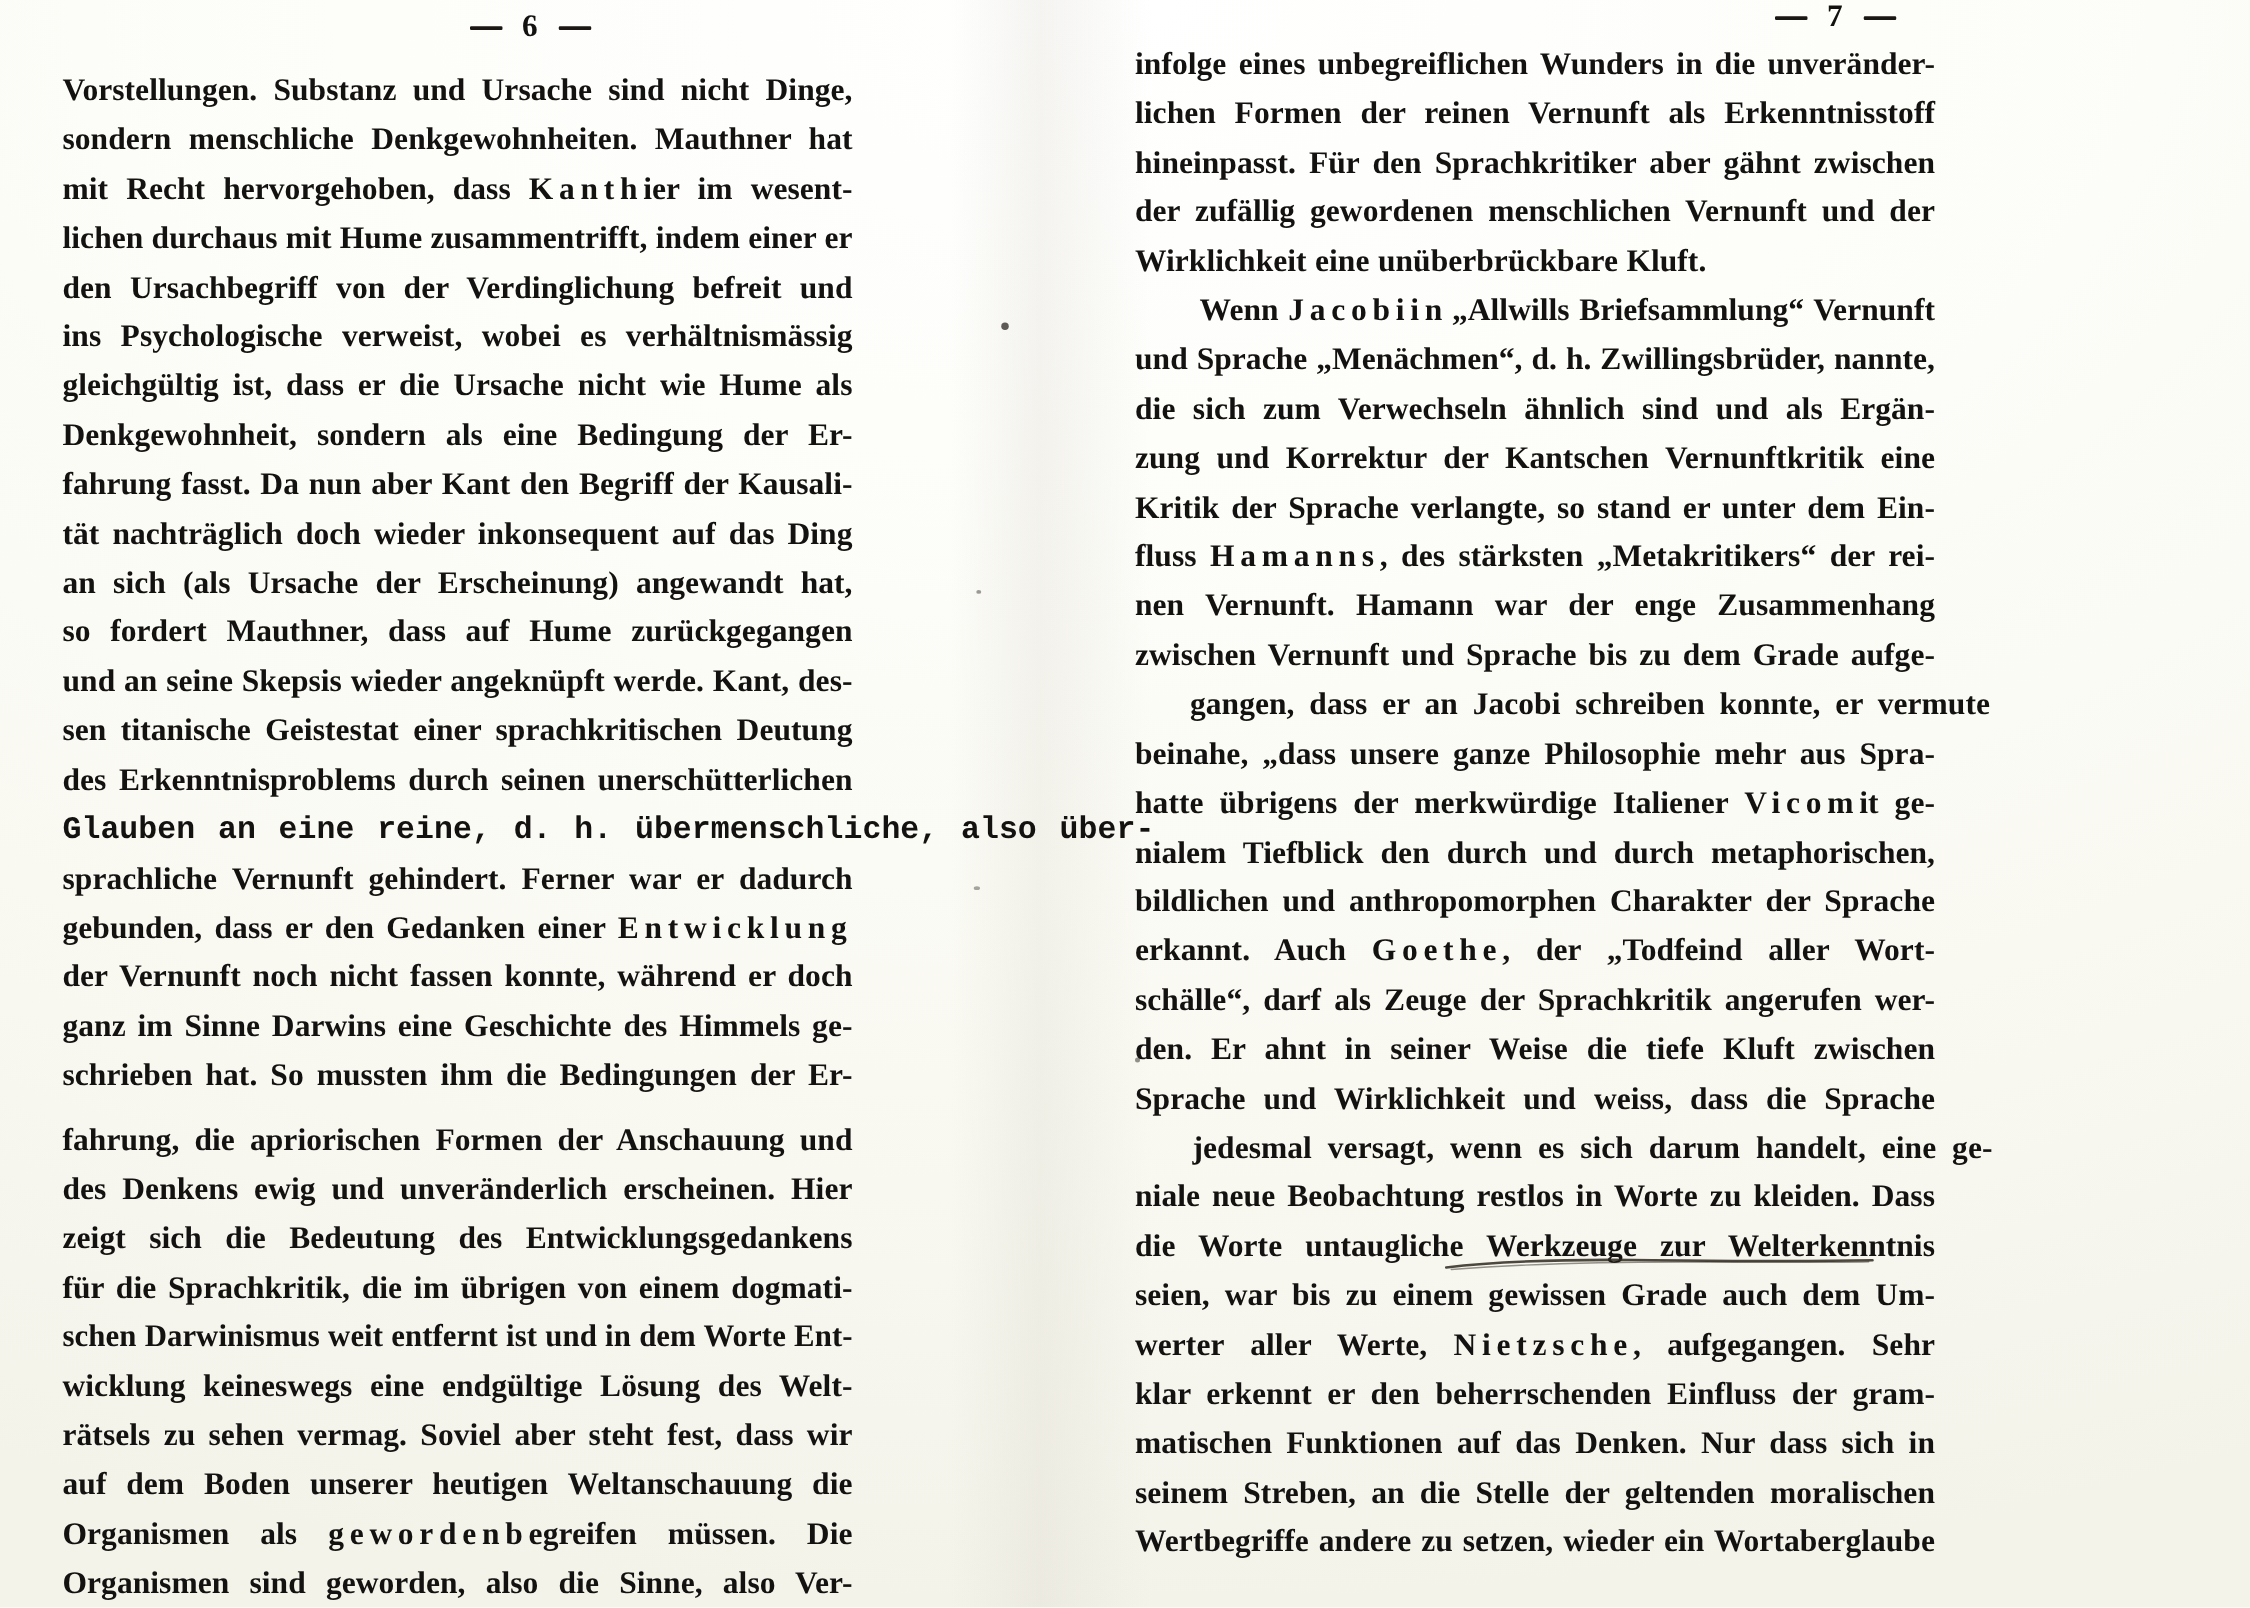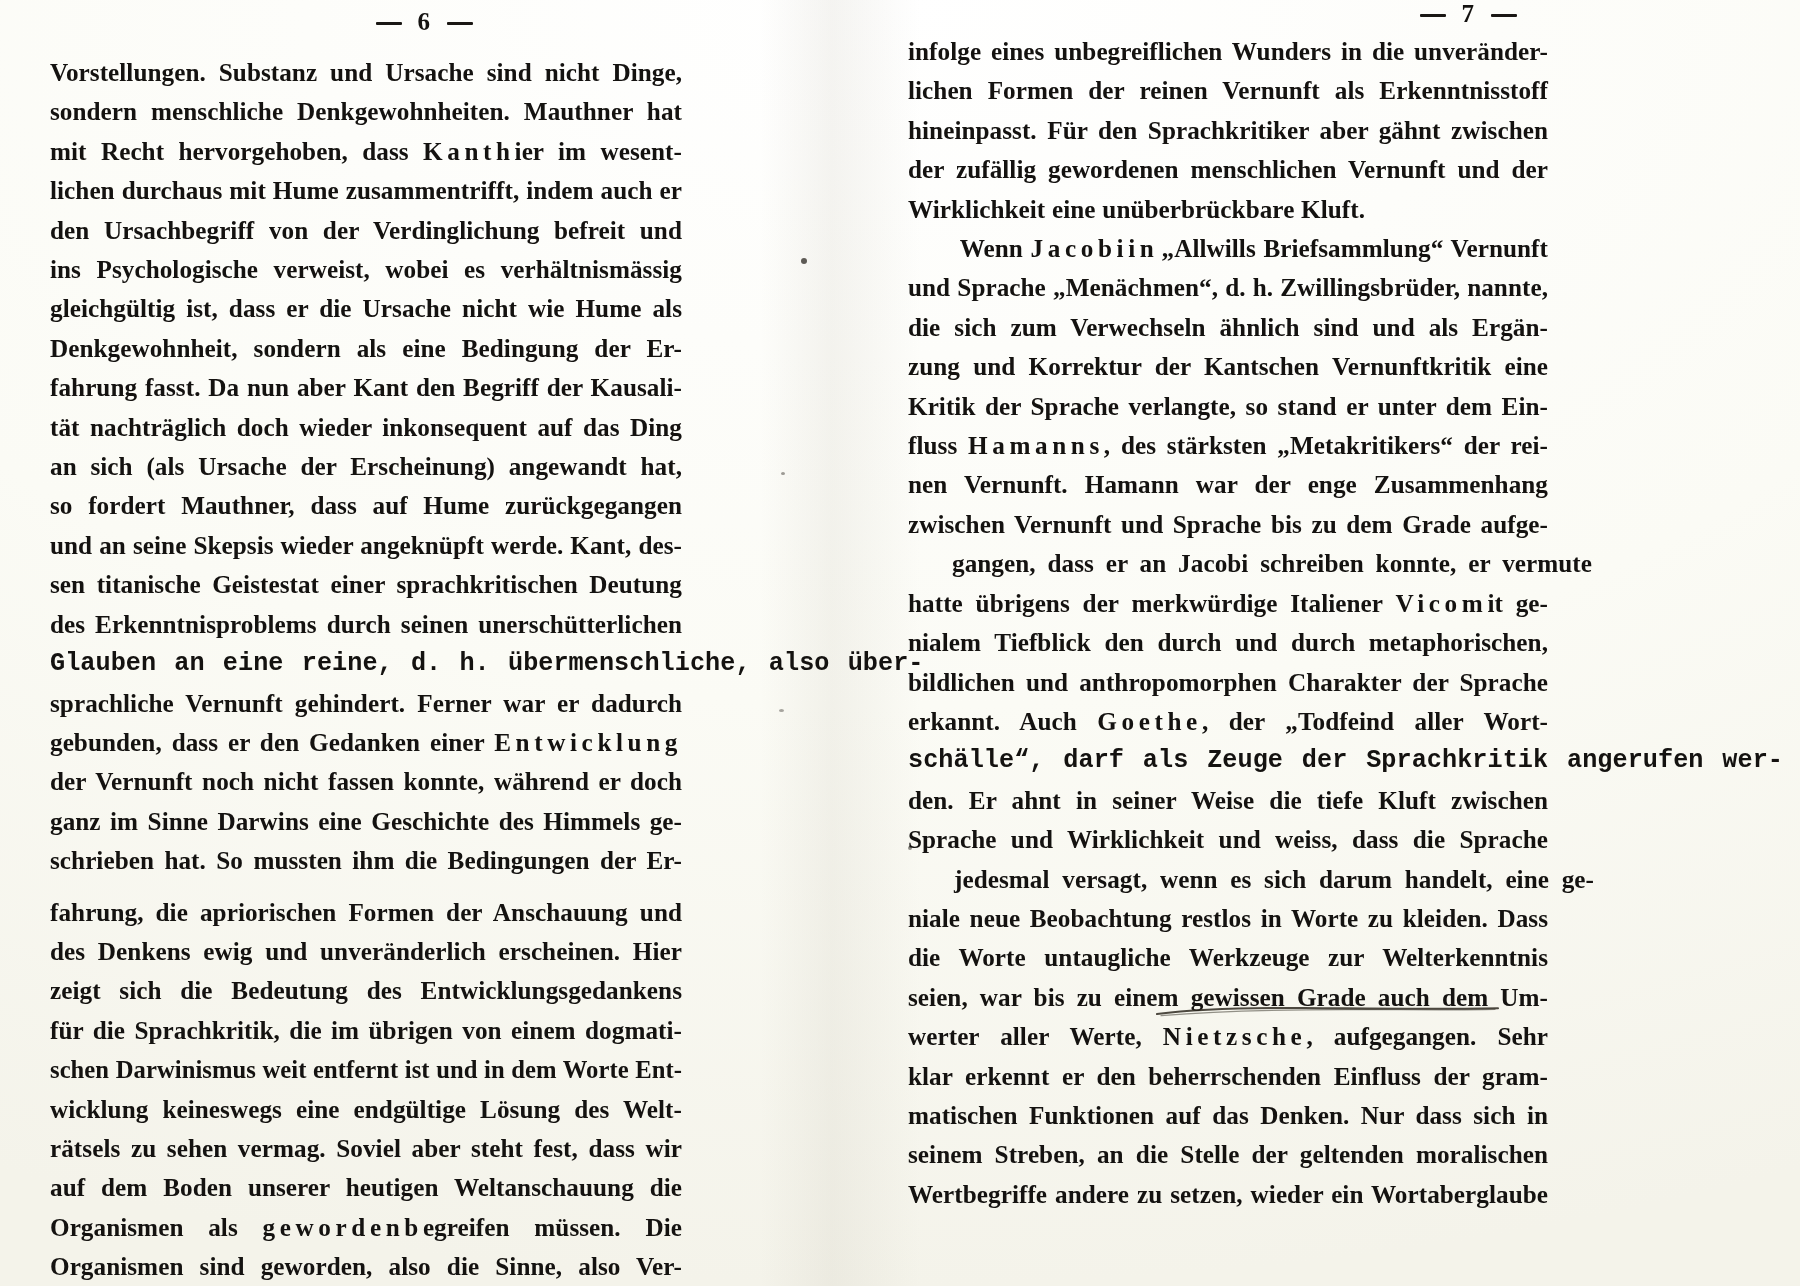--- a/index.html
+++ b/index.html
@@ -97,21 +97,21 @@
 
   <div class="page" id="page-left">
     <div class="folio">
       <span class="dash"><i></i></span><span class="num">6</span><span class="dash"><i></i></span>
     </div>
     <div class="col" id="col-left">
         <p>
           <span class="line j" style="white-space: nowrap; display: block; width: 632px; word-spacing: 6.21px;">Vorstellungen. Substanz und Ursache sind nicht Dinge,</span>
           <span class="line j" style="white-space: nowrap; display: block; width: 632px; word-spacing: 7.18px;">sondern menschliche Denkgewohnheiten. Mauthner hat</span>
           <span class="line j" style="white-space: nowrap; display: block; width: 632px; word-spacing: 7.65px;">mit Recht hervorgehoben, dass <span class="sp">Kanth</span>ier im wesent-</span>
-          <span class="line j" style="white-space: nowrap; display: block; width: 632px; word-spacing: 0.21px;">lichen durchaus mit Hume zusammentrifft, indem auch er</span>
+          <span class="line j" style="white-space: nowrap; display: block; width: 632px; word-spacing: 0.21px;">lichen durchaus mit Hume zusammentrifft, indem einer er</span>
           <span class="line j" style="white-space: nowrap; display: block; width: 632px; word-spacing: 7.86px;">den Ursachbegriff von der Verdinglichung befreit und</span>
           <span class="line j" style="white-space: nowrap; display: block; width: 632px; word-spacing: 8.76px;">ins Psychologische verweist, wobei es verhältnismässig</span>
           <span class="line j" style="white-space: nowrap; display: block; width: 632px; word-spacing: 4.26px;">gleichgültig ist, dass er die Ursache nicht wie Hume als</span>
           <span class="line j" style="white-space: nowrap; display: block; width: 632px; word-spacing: 9.23px;">Denkgewohnheit, sondern als eine Bedingung der Er-</span>
           <span class="line j" style="white-space: nowrap; display: block; width: 632px; word-spacing: 1.04px;">fahrung fasst. Da nun aber Kant den Begriff der Kausali-</span>
           <span class="line j" style="white-space: nowrap; display: block; width: 632px; word-spacing: 3.7px;">tät nachträglich doch wieder inkonsequent auf das Ding</span>
           <span class="line j" style="white-space: nowrap; display: block; width: 632px; word-spacing: 7.01px;">an sich (als Ursache der Erscheinung) angewandt hat,</span>
           <span class="line j" style="white-space: nowrap; display: block; width: 632px; word-spacing: 8.94px;">so fordert Mauthner, dass auf Hume zurückgegangen</span>
           <span class="line j" style="white-space: nowrap; display: block; width: 632px; word-spacing: 0.28px;">und an seine Skepsis wieder angeknüpft werde. Kant, des-</span>
           <span class="line j" style="white-space: nowrap; display: block; width: 632px; word-spacing: 4.78px;">sen titanische Geistestat einer sprachkritischen Deutung</span>
@@ -151,25 +151,26 @@
         <p>
           <span class="line j" style="text-indent: 2.05em; white-space: nowrap; display: block; width: 640px; word-spacing: 0.98px;">Wenn <span class="sp">Jacobii</span>n „Allwills Briefsammlung“ Vernunft</span>
           <span class="line j" style="white-space: nowrap; display: block; width: 640px; word-spacing: 0.41px;">und Sprache „Menächmen“, d. h. Zwillingsbrüder, nannte,</span>
           <span class="line j" style="white-space: nowrap; display: block; width: 640px; word-spacing: 7.2px;">die sich zum Verwechseln ähnlich sind und als Ergän-</span>
           <span class="line j" style="white-space: nowrap; display: block; width: 640px; word-spacing: 6.47px;">zung und Korrektur der Kantschen Vernunftkritik eine</span>
           <span class="line j" style="white-space: nowrap; display: block; width: 640px; word-spacing: 2.77px;">Kritik der Sprache verlangte, so stand er unter dem Ein-</span>
           <span class="line j" style="white-space: nowrap; display: block; width: 640px; word-spacing: 4.01px;">fluss <span class="sp">Hamanns</span>, des stärksten „Metakritikers“ der rei-</span>
           <span class="line j" style="white-space: nowrap; display: block; width: 640px; word-spacing: 10.29px;">nen Vernunft. Hamann war der enge Zusammenhang</span>
           <span class="line j" style="white-space: nowrap; display: block; width: 640px; word-spacing: 2.82px;">zwischen Vernunft und Sprache bis zu dem Grade aufge-</span>
           <span class="line j" style="white-space: nowrap; display: block; width: 640px; word-spacing: 5.1px; margin-left: 44px;">gangen, dass er an Jacobi schreiben konnte, er vermute</span>
+          <span class="line j" style="white-space: nowrap; display: block; width: 640px; word-spacing: 4.41px;">beinahe, „dass unsere ganze Philosophie mehr aus Spra-</span>
           <span class="line j" style="white-space: nowrap; display: block; width: 640px; word-spacing: 6.05px;">hatte übrigens der merkwürdige Italiener <span class="sp">Vicom</span>it ge-</span>
           <span class="line j" style="white-space: nowrap; display: block; width: 640px; word-spacing: 6.89px;">nialem Tiefblick den durch und durch metaphorischen,</span>
           <span class="line j" style="white-space: nowrap; display: block; width: 640px; word-spacing: 4.34px;">bildlichen und anthropomorphen Charakter der Sprache</span>
           <span class="line j" style="white-space: nowrap; display: block; width: 640px; word-spacing: 13.78px;">erkannt. Auch <span class="sp">Goethe</span>, der „Todfeind aller Wort-</span>
-          <span class="line j" style="white-space: nowrap; display: block; width: 640px; word-spacing: 3.68px; font-family: Liberation Mono, monospace;">schälle“, darf als Zeuge der Sprachkritik angerufen wer-</span>
+          <span class="line j" style="white-space: nowrap; display: block; width: 640px; word-spacing: 3.68px;">schälle“, darf als Zeuge der Sprachkritik angerufen wer-</span>
           <span class="line j" style="white-space: nowrap; display: block; width: 640px; word-spacing: 8.38px;">den. Er ahnt in seiner Weise die tiefe Kluft zwischen</span>
           <span class="line j" style="white-space: nowrap; display: block; width: 640px; word-spacing: 7.61px;">Sprache und Wirklichkeit und weiss, dass die Sprache</span>
           <span class="line j" style="white-space: nowrap; display: block; width: 640px; word-spacing: 5.98px; margin-left: 46px;">jedesmal versagt, wenn es sich darum handelt, eine ge-</span>
           <span class="line j" style="white-space: nowrap; display: block; width: 640px; word-spacing: 2.84px;">niale neue Beobachtung restlos in Worte zu kleiden. Dass</span>
           <span class="line j" style="white-space: nowrap; display: block; width: 640px; word-spacing: 11.75px;">die Worte untaugliche Werkzeuge zur Welterkenntnis</span>
           <span class="line j" style="white-space: nowrap; display: block; width: 640px; word-spacing: 5.34px;">seien, war bis zu einem gewissen Grade auch dem Um-</span>
           <span class="line j" style="white-space: nowrap; display: block; width: 640px; word-spacing: 14.28px;">werter aller Werte, <span class="sp">Nietzsche</span>, aufgegangen. Sehr</span>
           <span class="line j" style="white-space: nowrap; display: block; width: 640px; word-spacing: 5.79px;">klar erkennt er den beherrschenden Einfluss der gram-</span>
           <span class="line j" style="white-space: nowrap; display: block; width: 640px; word-spacing: 4.71px;">matischen Funktionen auf das Denken. Nur dass sich in</span>
           <span class="line j" style="white-space: nowrap; display: block; width: 640px; word-spacing: 5.42px;">seinem Streben, an die Stelle der geltenden moralischen</span>

